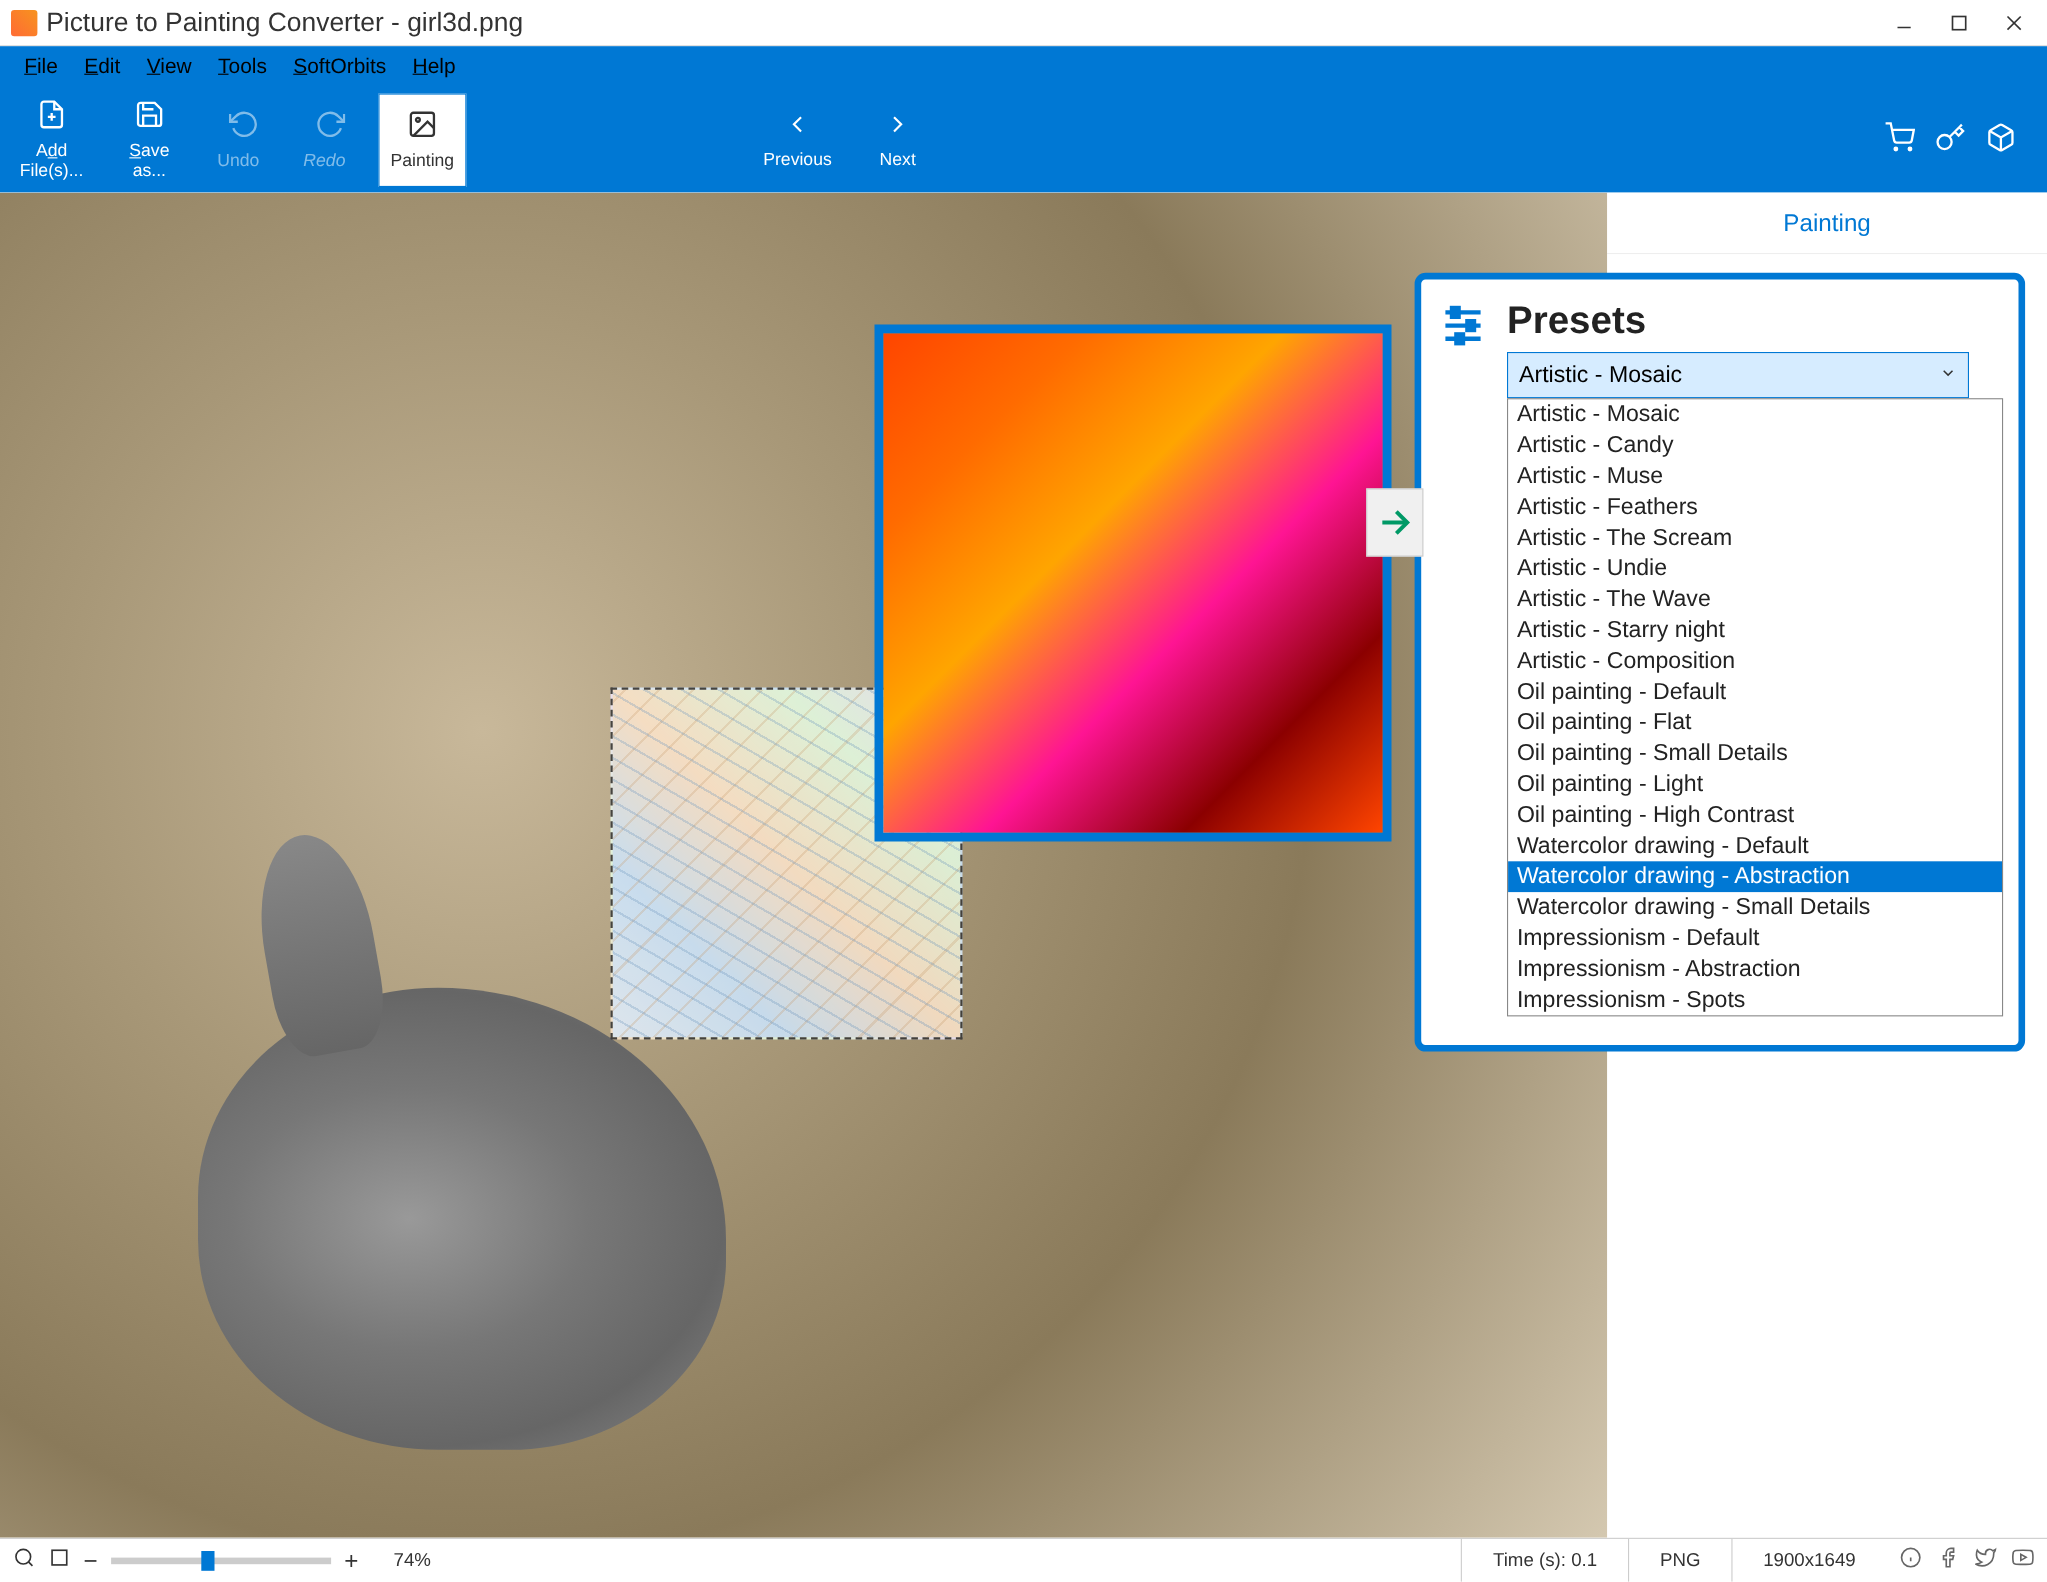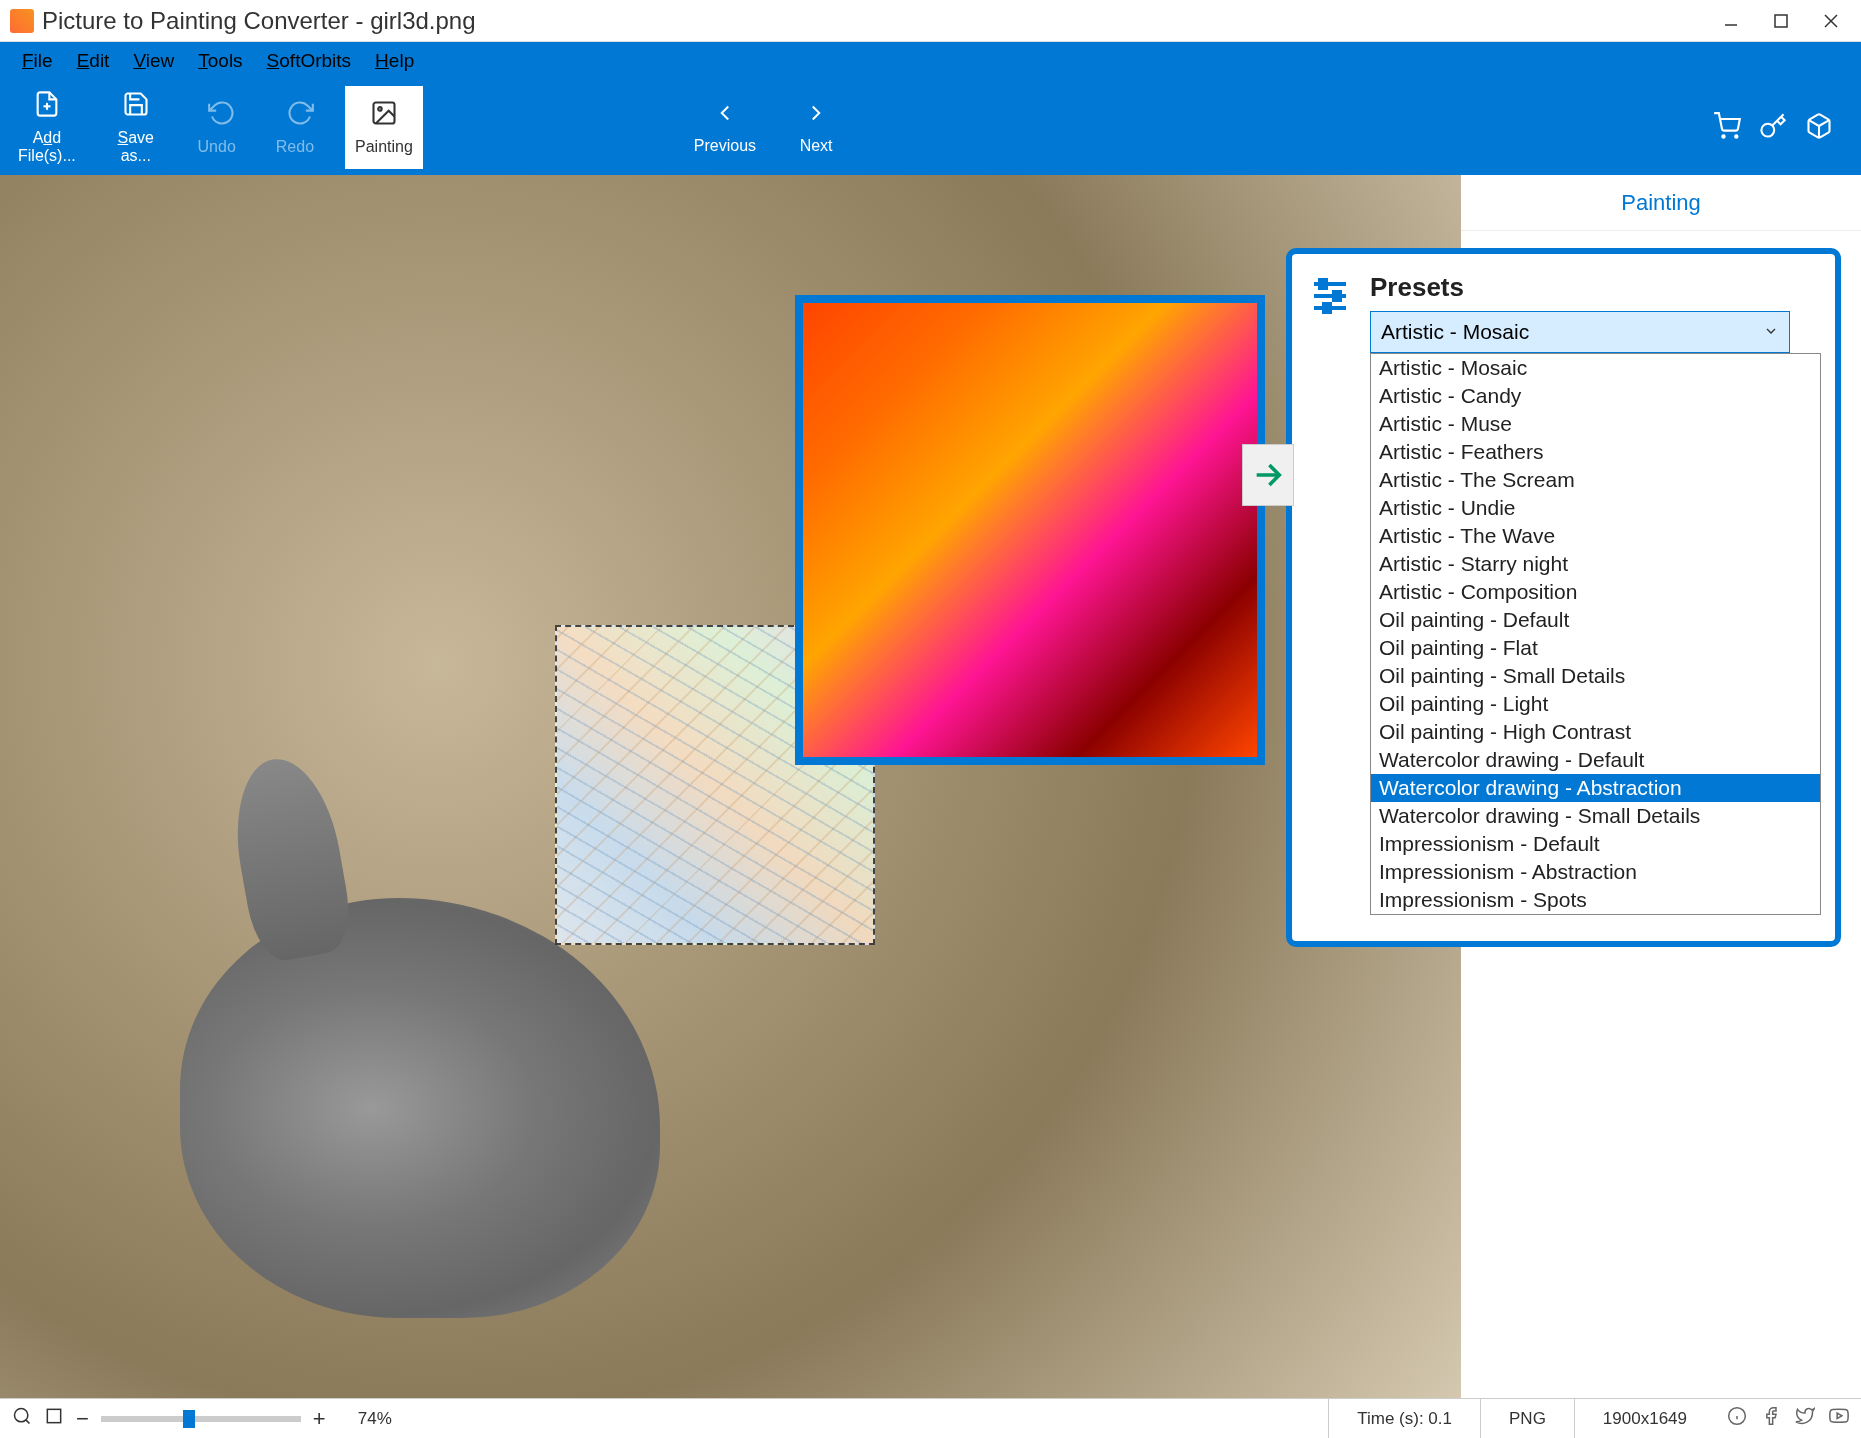--- a/index.html
+++ b/index.html
@@ -35,21 +35,21 @@
 .preview-box1 { position: absolute; left: 795px; top: 120px; width: 470px; height: 470px; border: 8px solid #0078D4; background: linear-gradient(135deg, #ff4500 0%, #ff6b00 20%, #ffa500 40%, #ff1493 60%, #8b0000 80%, #ff4500 100%); }
 .preview-box2 { position: absolute; left: 555px; top: 450px; width: 320px; height: 320px; border: 2px dashed #333; background: linear-gradient(45deg, #e6f2ff 0%, #cce6ff 25%, #ffe6cc 50%, #e6ffe6 75%, #f0e6ff 100%); opacity: 0.85; }
 .preview-box2::before { content:""; position:absolute; inset:0; background: repeating-linear-gradient(30deg, transparent, transparent 15px, rgba(100,150,200,0.3) 15px, rgba(100,150,200,0.3) 17px), repeating-linear-gradient(-45deg, transparent, transparent 20px, rgba(200,150,100,0.25) 20px, rgba(200,150,100,0.25) 22px); }
 
 .side-panel { width: 400px; background: #fff; display: flex; flex-direction: column; }
 .panel-tab { height: 56px; display: flex; align-items: center; justify-content: center; color: #0078D4; font-size: 22px; border-bottom: 1px solid #eee; }
 
 .presets-panel { position: absolute; right: 20px; top: 248px; width: 555px; background: #fff; border: 6px solid #0078D4; border-radius: 10px; padding: 18px 14px 14px 14px; z-index: 100; }
 .presets-header { display: flex; align-items: flex-start; gap: 16px; margin-bottom: 12px; }
 .sliders-icon { width: 48px; height: 48px; }
-.presets-title { font-size: 26px; font-weight: bold; color: #222; margin-bottom: 8px; }
+.presets-title { font-size: 35px; font-weight: bold; color: #222; margin-bottom: 8px; }
 .preset-select { width: 420px; height: 42px; border: 1px solid #0078D4; background: #d6ecff; font-size: 21px; padding: 0 10px; display: flex; align-items: center; justify-content: space-between; cursor: pointer; }
 .preset-list { border: 1px solid #888; background: #fff; }
 .preset-item { font-size: 21px; padding: 2px 8px; cursor: pointer; color: #222; }
 .preset-item.highlighted { background: #0078D4; color: #fff; }
 .arrow-btn { position: absolute; left: -50px; top: 190px; width: 52px; height: 62px; background: #f0f0f0; border: 1px solid #ccc; display: flex; align-items: center; justify-content: center; cursor: pointer; }
 
 .statusbar { height: 40px; background: #fff; border-top: 1px solid #ccc; display: flex; align-items: center; padding: 0 12px; font-size: 17px; color: #333; }
 .zoom-controls { display: flex; align-items: center; gap: 12px; }
 .zoom-slider { width: 200px; height: 6px; background: #ccc; position: relative; }
 .zoom-thumb { position: absolute; left: 82px; top: -6px; width: 12px; height: 18px; background: #0078D4; }
@@ -117,21 +117,21 @@
     </div>
     <div class="tool-btn disabled">
       <div class="tool-icon">
         <svg width="28" height="28" viewBox="0 0 24 24" fill="none" stroke="#fff" stroke-width="1.8">
             <polyline points="1 4 1 10 7 10"></polyline>
             <path d="M3.51 15a9 9 0 1 0 2.13-9.36L1 10"></path>
           </svg>
       </div>
       <div class="tool-label">Undo</div>
     </div>
-    <div class="tool-btn disabled" style="min-width:50px;">
+    <div class="tool-btn disabled" style="min-width:50px;font-style:italic;">
       <div class="tool-icon">
         <svg width="28" height="28" viewBox="0 0 24 24" fill="none" stroke="#fff" stroke-width="1.8">
             <polyline points="23 4 23 10 17 10"></polyline>
             <path d="M20.49 15a9 9 0 1 1-2.12-9.36L23 10"></path>
           </svg>
       </div>
       <div class="tool-label">Redo</div>
     </div>
     <div class="tool-btn active">
       <div class="tool-icon">

